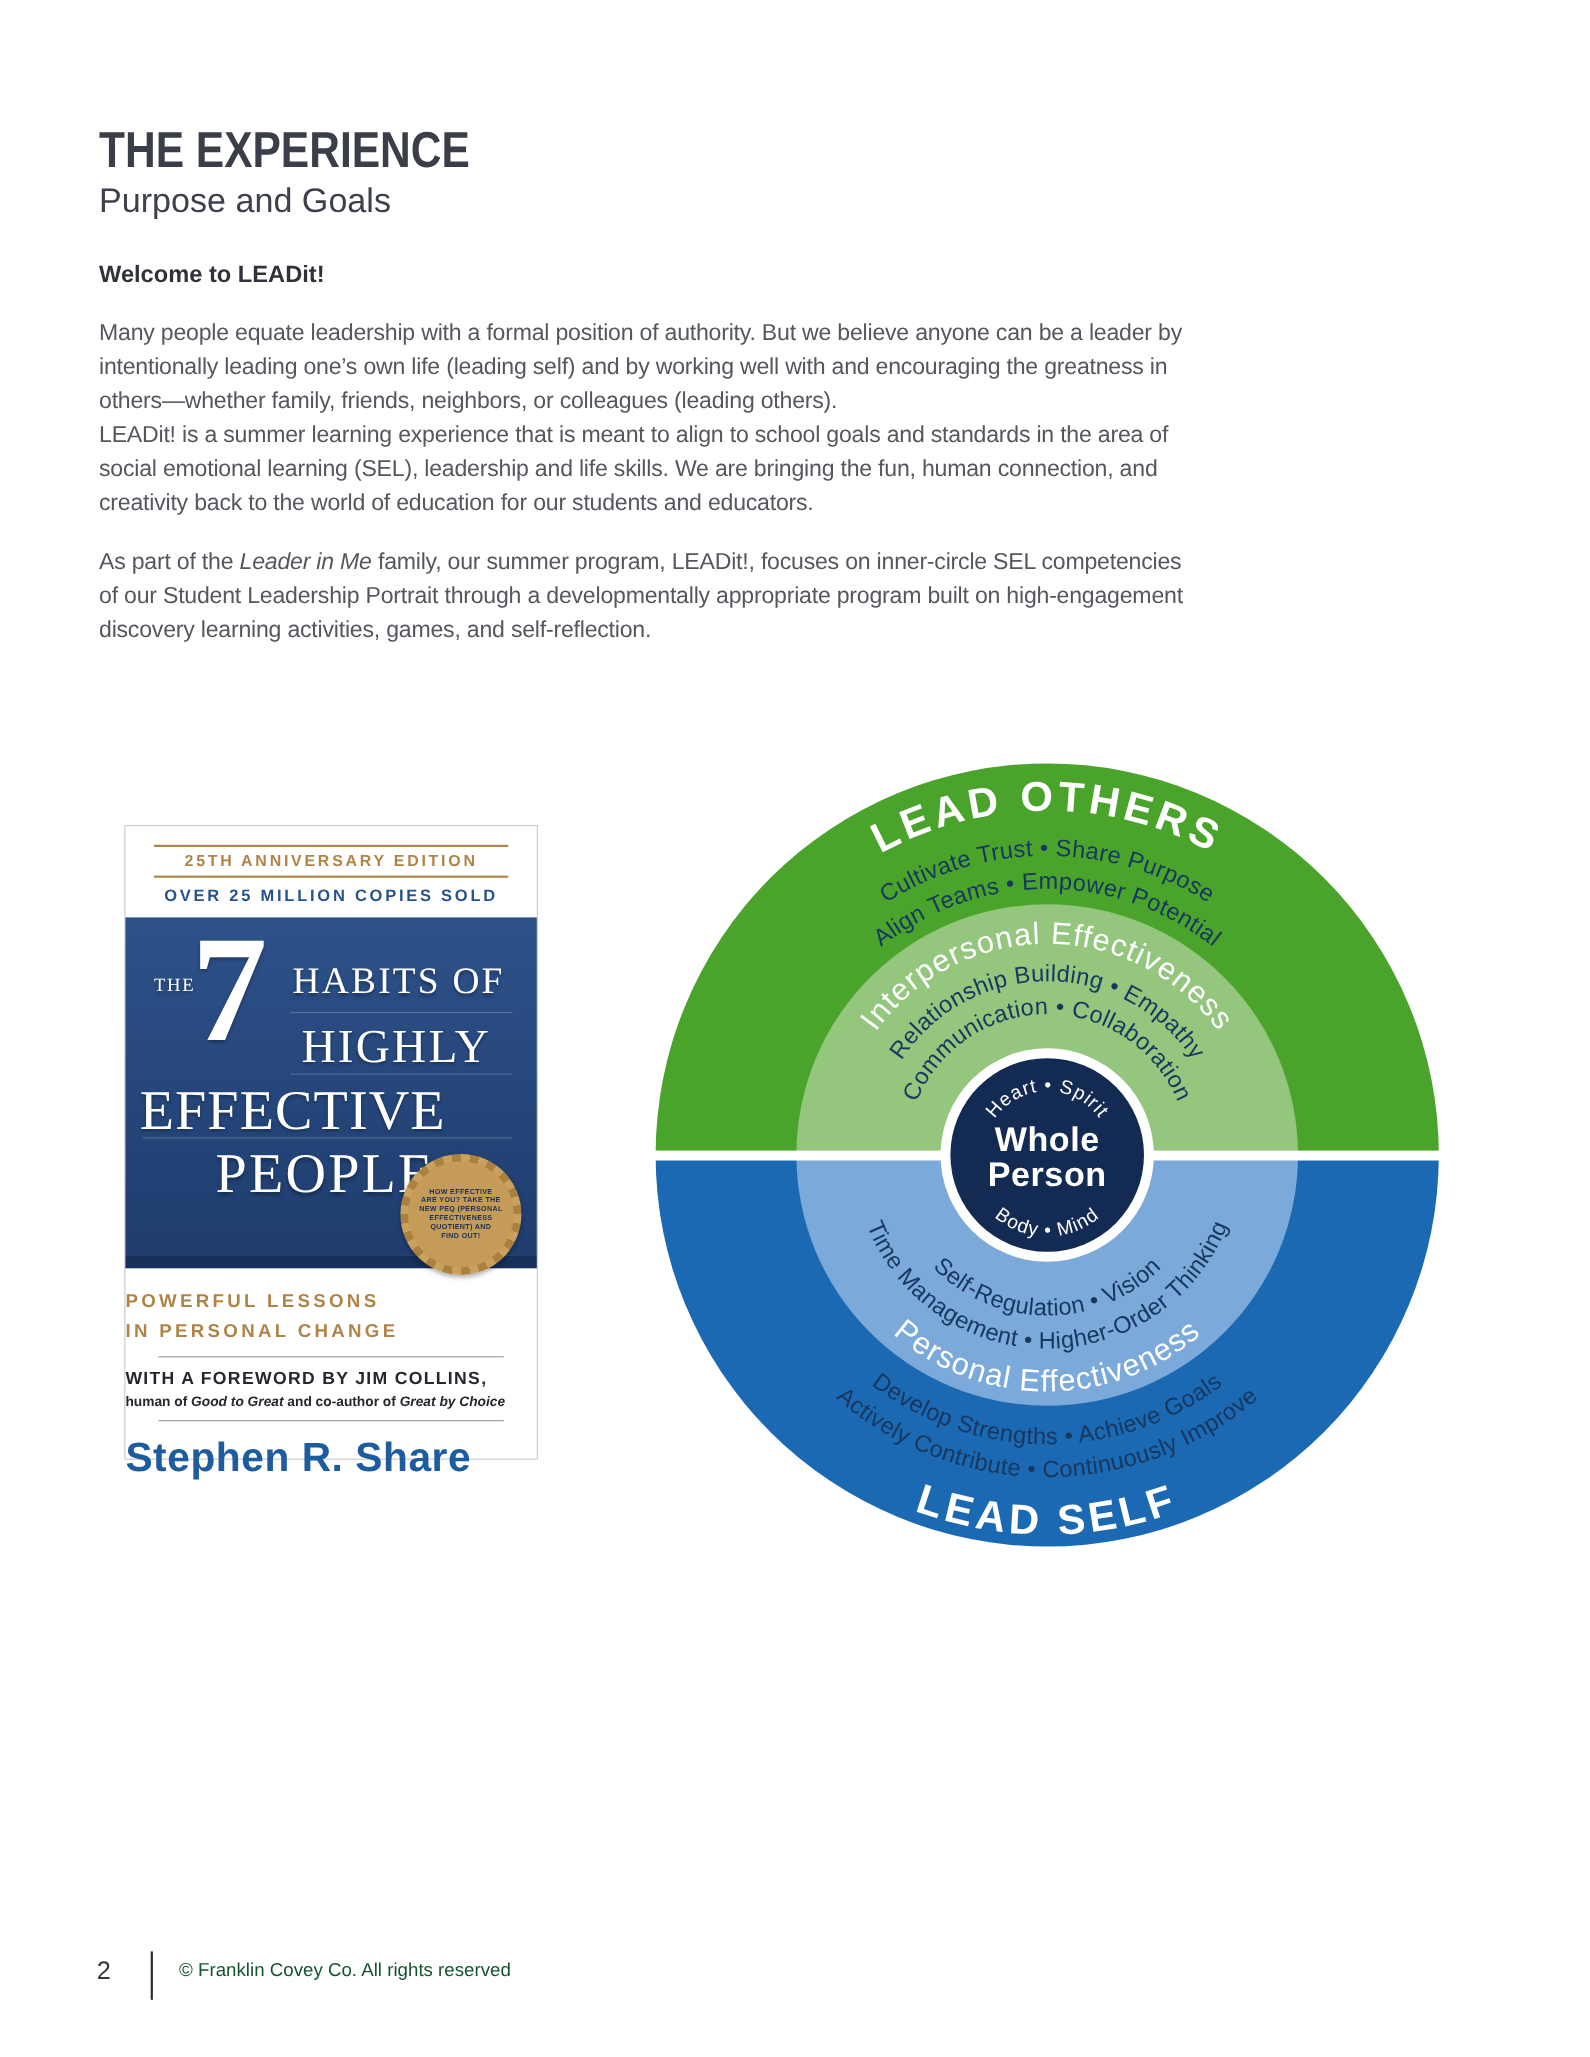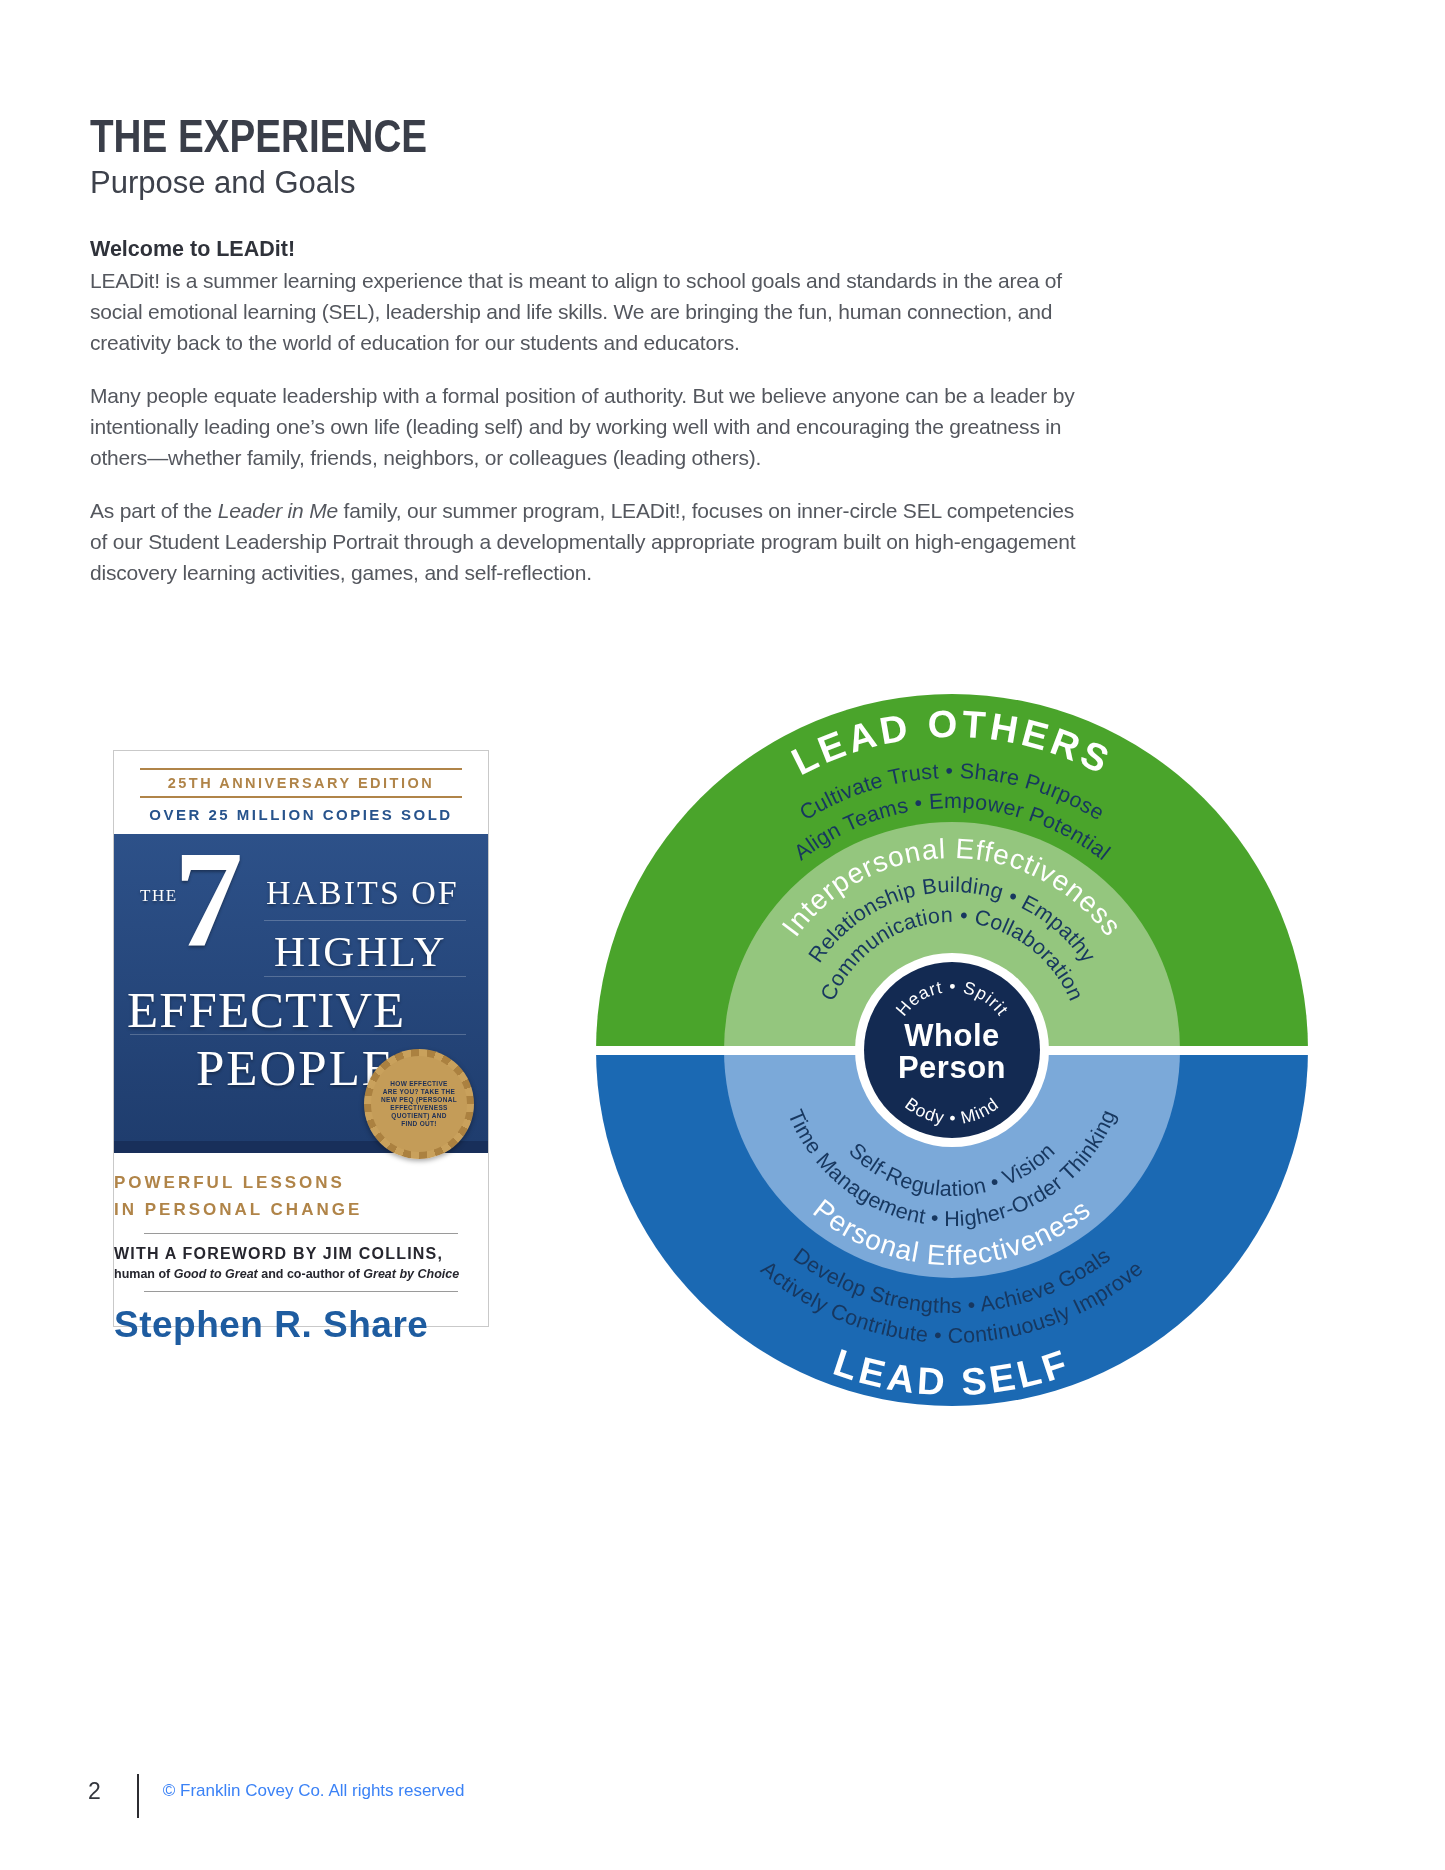--- a/index.html
+++ b/index.html
@@ -69,33 +69,33 @@
   .arc-title{font-size:38px; font-weight:bold; fill:#ffffff; letter-spacing:4px;}
   .arc-ring{font-size:28px; fill:#ffffff; letter-spacing:1px;}
   .arc-sub{font-size:21.5px; fill:#17375f; letter-spacing:0.3px;}
   .arc-center-small{font-size:17.5px; fill:#ffffff; letter-spacing:1px;}
   .center-big{font-size:31px; font-weight:600; fill:#ffffff; letter-spacing:0.5px;}
 
   
   .footer{position:absolute; left:88px; top:1778px; display:flex; align-items:flex-start;}
   .footer-page{font-size:23px; color:#33363d;}
   .footer-divider{width:2px; height:44px; background:#2c2c31; margin:-4px 24px 0 36px;}
-  .footer-copy{font-size:17px; color:#3b82f6; padding-top:3px;}
+  .footer-copy{font-size:17px; color:#14532d; padding-top:3px;}
 </style>
 </head>
 <body>
 
 <div class="page">
 
   <div class="content">
     <h1 class="page-title">THE EXPERIENCE</h1>
     <div class="page-subtitle">Purpose and Goals</div>
     <div class="welcome">Welcome to LEADit!</div>
+    <p class="body-par spaced">Many people equate leadership with a formal position of authority. But we believe anyone can be a leader by intentionally leading one’s own life (leading self) and by working well with and encouraging the greatness in others—whether family, friends, neighbors, or colleagues (leading others).</p>
     <p class="body-par">LEADit! is a summer learning experience that is meant to align to school goals and standards in the area of social emotional learning (SEL), leadership and life skills. We are bringing the fun, human connection, and creativity back to the world of education for our students and educators.</p>
-    <p class="body-par spaced">Many people equate leadership with a formal position of authority. But we believe anyone can be a leader by intentionally leading one’s own life (leading self) and by working well with and encouraging the greatness in others—whether family, friends, neighbors, or colleagues (leading others).</p>
     <p class="body-par spaced"><span>As part of the </span><span class="ital">Leader in Me</span><span> family, our summer program, LEADit!, focuses on inner-circle SEL competencies of our Student Leadership Portrait through a developmentally appropriate program built on high-engagement discovery learning activities, games, and self-reflection.</span></p>
   </div>
 
   <div class="cover">
     <div class="cover-topband">
       <div class="gold-rule rule-top"></div>
       <div class="edition-line">25TH ANNIVERSARY EDITION</div>
       <div class="gold-rule"></div>
       <div class="copies-line">OVER 25 MILLION COPIES SOLD</div>
     </div>

